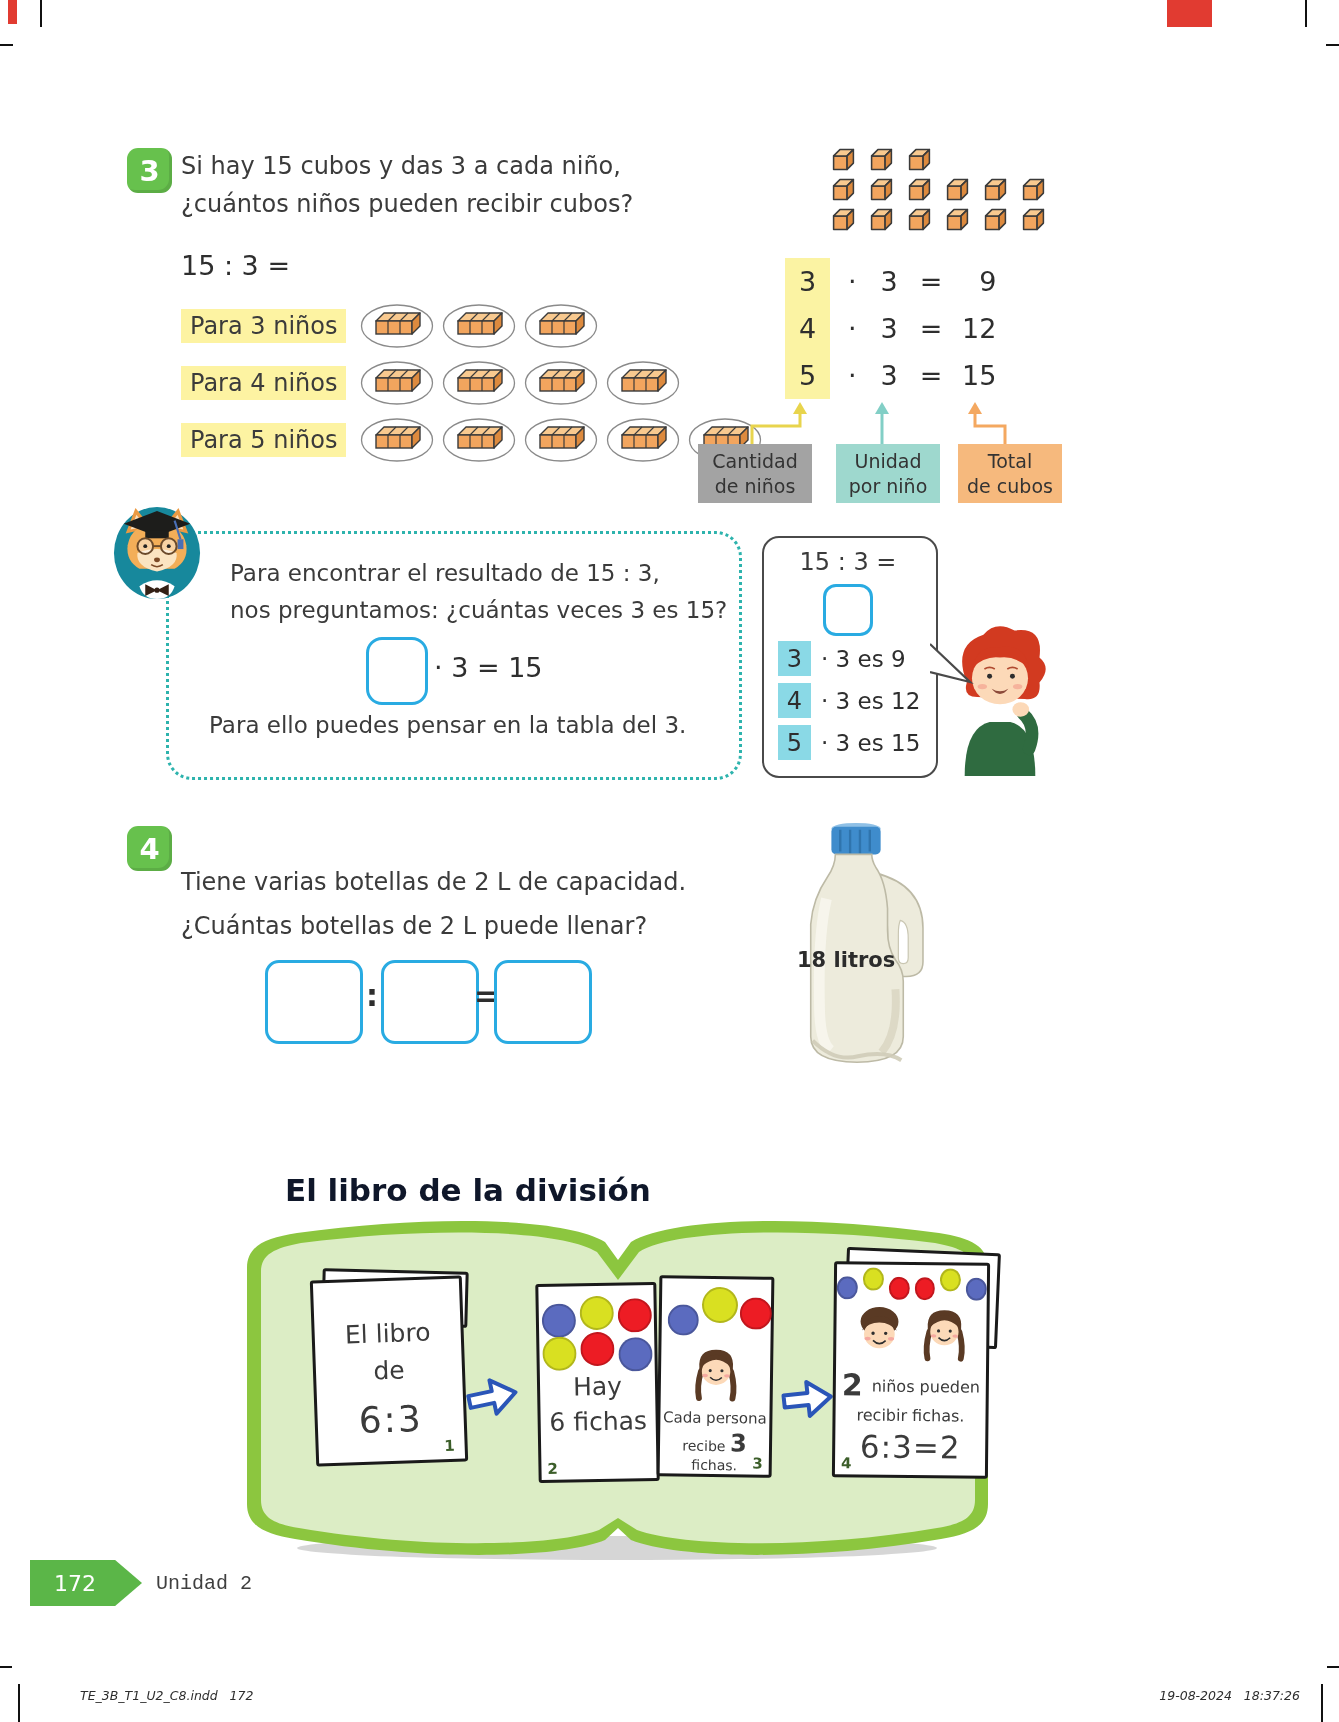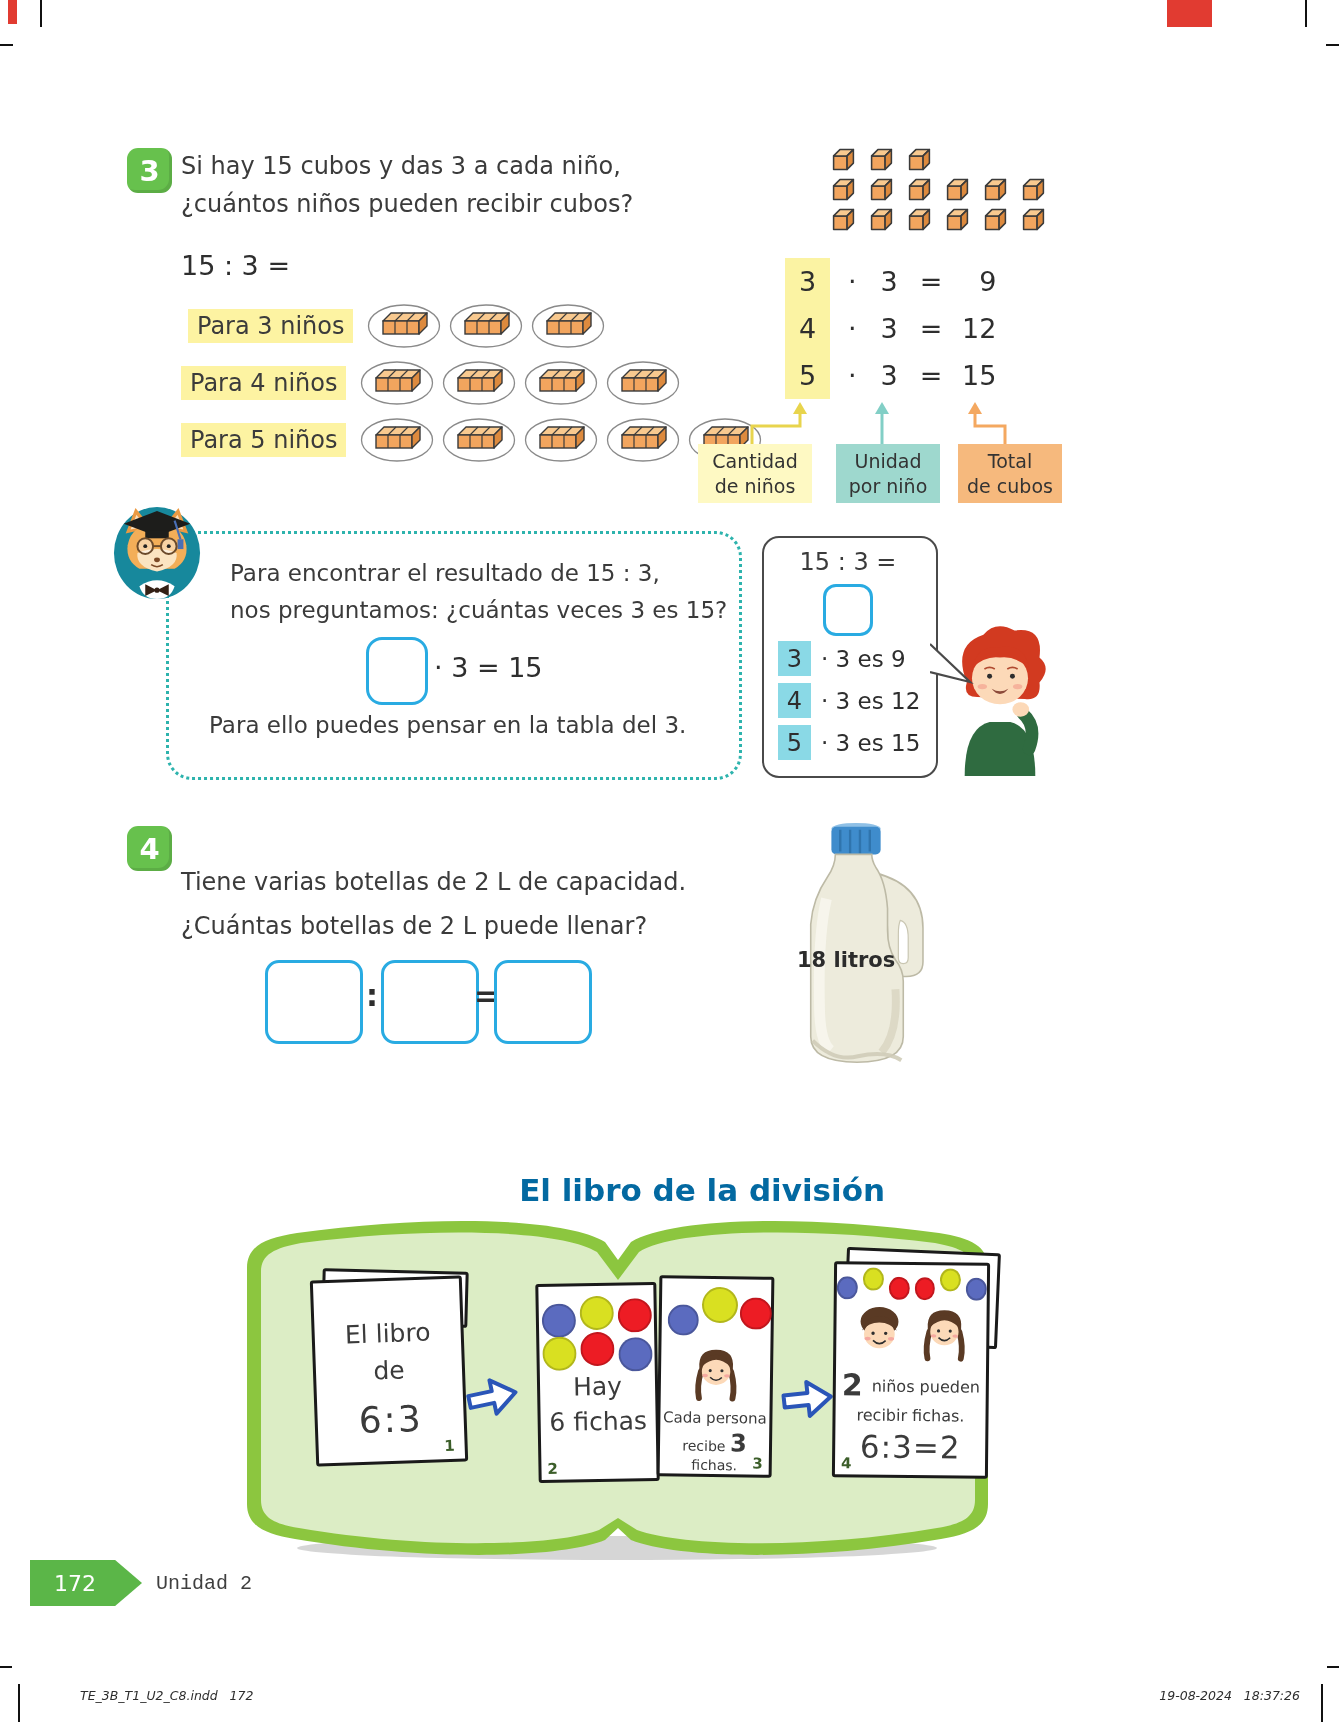--- a/index.html
+++ b/index.html
@@ -33,21 +33,21 @@
   
   .eqrow{position:absolute;left:785px;display:flex;align-items:center;font-size:27px;color:#2e2e2e;}
   .tile-y{width:45px;height:47px;background:#fbf3a3;display:flex;align-items:center;justify-content:center;}
   .eqrow .op-dot{margin-left:18px;}
   .eqrow .op-three{margin-left:24px;}
   .eqrow .op-eq{margin-left:22px;}
   .eqrow .res{margin-left:12px;width:42px;text-align:right;}
 
   
   .lblbox{position:absolute;top:444px;font-size:19px;line-height:1.3;text-align:center;color:#333;padding:5px 4px;}
-  #lbl-cantidad{left:698px;width:106px;background:#fef9c3;}
+  #lbl-cantidad{left:698px;width:106px;background:#a3a3a3;}
   #lbl-cubos{left:836px;width:96px;background:#9ed8ce;}
   #lbl-total{left:958px;width:96px;background:#f6b97d;}
 
   
   #tip-box{position:absolute;left:166px;top:531px;width:570px;height:243px;
            border:3px dotted #2db3ad;border-radius:26px;background:#fff;}
   .ebox{position:absolute;background:#fff;border:3px solid #29abe2;}
   #tip-ebox{left:366px;top:637px;width:56px;height:62px;border-radius:16px;}
 
   
@@ -61,22 +61,22 @@
   
   .ansbox{position:absolute;top:960px;width:92px;height:78px;background:#fff;
           border:3.5px solid #29abe2;border-radius:14px;}
   .anssep{position:absolute;top:978px;font-size:30px;font-weight:bold;color:#2e2e2e;}
 
   
   #jug{position:absolute;left:773px;top:816px;width:168px;height:258px;line-height:0;}
   #jug-label{position:absolute;left:797px;top:948px;font-size:21px;font-weight:bold;color:#2b2b2b;}
 
   
-  #book-title{position:absolute;left:285px;top:1172px;width:600px;text-align:right;
-              font-size:31px;font-weight:bold;color:#0369a1;}
+  #book-title{position:absolute;left:285px;top:1172px;width:600px;text-align:left;
+              font-size:31px;font-weight:bold;color:#0f172a;}
   #book-svg{position:absolute;left:235px;top:1218px;width:765px;height:344px;line-height:0;}
   .card{position:absolute;background:#fff;border:3px solid #1a1a1a;border-radius:3px;}
   .sheet-back{position:absolute;background:#fff;border:3px solid #1a1a1a;border-radius:3px;}
   .card-pg{position:absolute;font-size:15px;color:#3c5e2a;font-weight:bold;}
   #card1{left:313px;top:1278px;width:152px;height:186px;transform:rotate(-2deg);
          display:flex;flex-direction:column;align-items:center;padding-top:38px;box-sizing:border-box;}
   #card1 .l1{font-size:25px;}
   #card1 .l2{font-size:25px;margin-top:8px;}
   #card1 .l3{font-size:36px;margin-top:14px;letter-spacing:2px;}
   #card2{left:537px;top:1283px;width:121px;height:199px;transform:rotate(-1deg);
@@ -134,21 +134,21 @@
   <div class="mark" style="left:1305px;top:0;width:2px;height:27px;"></div>
   <div class="mark" style="left:1326px;top:44px;width:13px;height:2px;"></div>
 
   <div class="badge" style="left:127px;top:148px;">
     <span>3</span>
   </div>
   <div class="txt" style="left:181px;top:152px;">Si hay 15 cubos y das 3 a cada niño,</div>
   <div class="txt" style="left:181px;top:190px;">¿cuántos niños pueden recibir cubos?</div>
   <div class="eq" style="left:181px;top:250px;">15 : 3 =</div>
 
-  <div class="para-row" style="top:303px;margin-left:7px;">
+  <div class="para-row" style="top:303px;">
     <span class="para-label">Para 3 niños</span>
     <span class="ovals">
         <span class="oval"><svg width="74" height="46" viewBox="0 0 74 46">
  <ellipse cx="37" cy="23" rx="35.5" ry="21" fill="#fff" stroke="#8a8a8a" stroke-width="1.3"></ellipse>
  <polygon points="16,18 52,18 60,10 24,10" fill="#f8c98f" stroke="#3a3a3a" stroke-width="1.4" stroke-linejoin="round"></polygon>
  <rect x="16" y="18" width="36" height="13" fill="#f2a55e" stroke="#3a3a3a" stroke-width="1.4"></rect>
  <polygon points="52,18 60,10 60,23 52,31" fill="#dd8a3e" stroke="#3a3a3a" stroke-width="1.4" stroke-linejoin="round"></polygon>
  <line x1="28" y1="18" x2="28" y2="31" stroke="#3a3a3a" stroke-width="1.2"></line>
  <line x1="40" y1="18" x2="40" y2="31" stroke="#3a3a3a" stroke-width="1.2"></line>
  <line x1="28" y1="18" x2="36" y2="10" stroke="#3a3a3a" stroke-width="1.1"></line>

